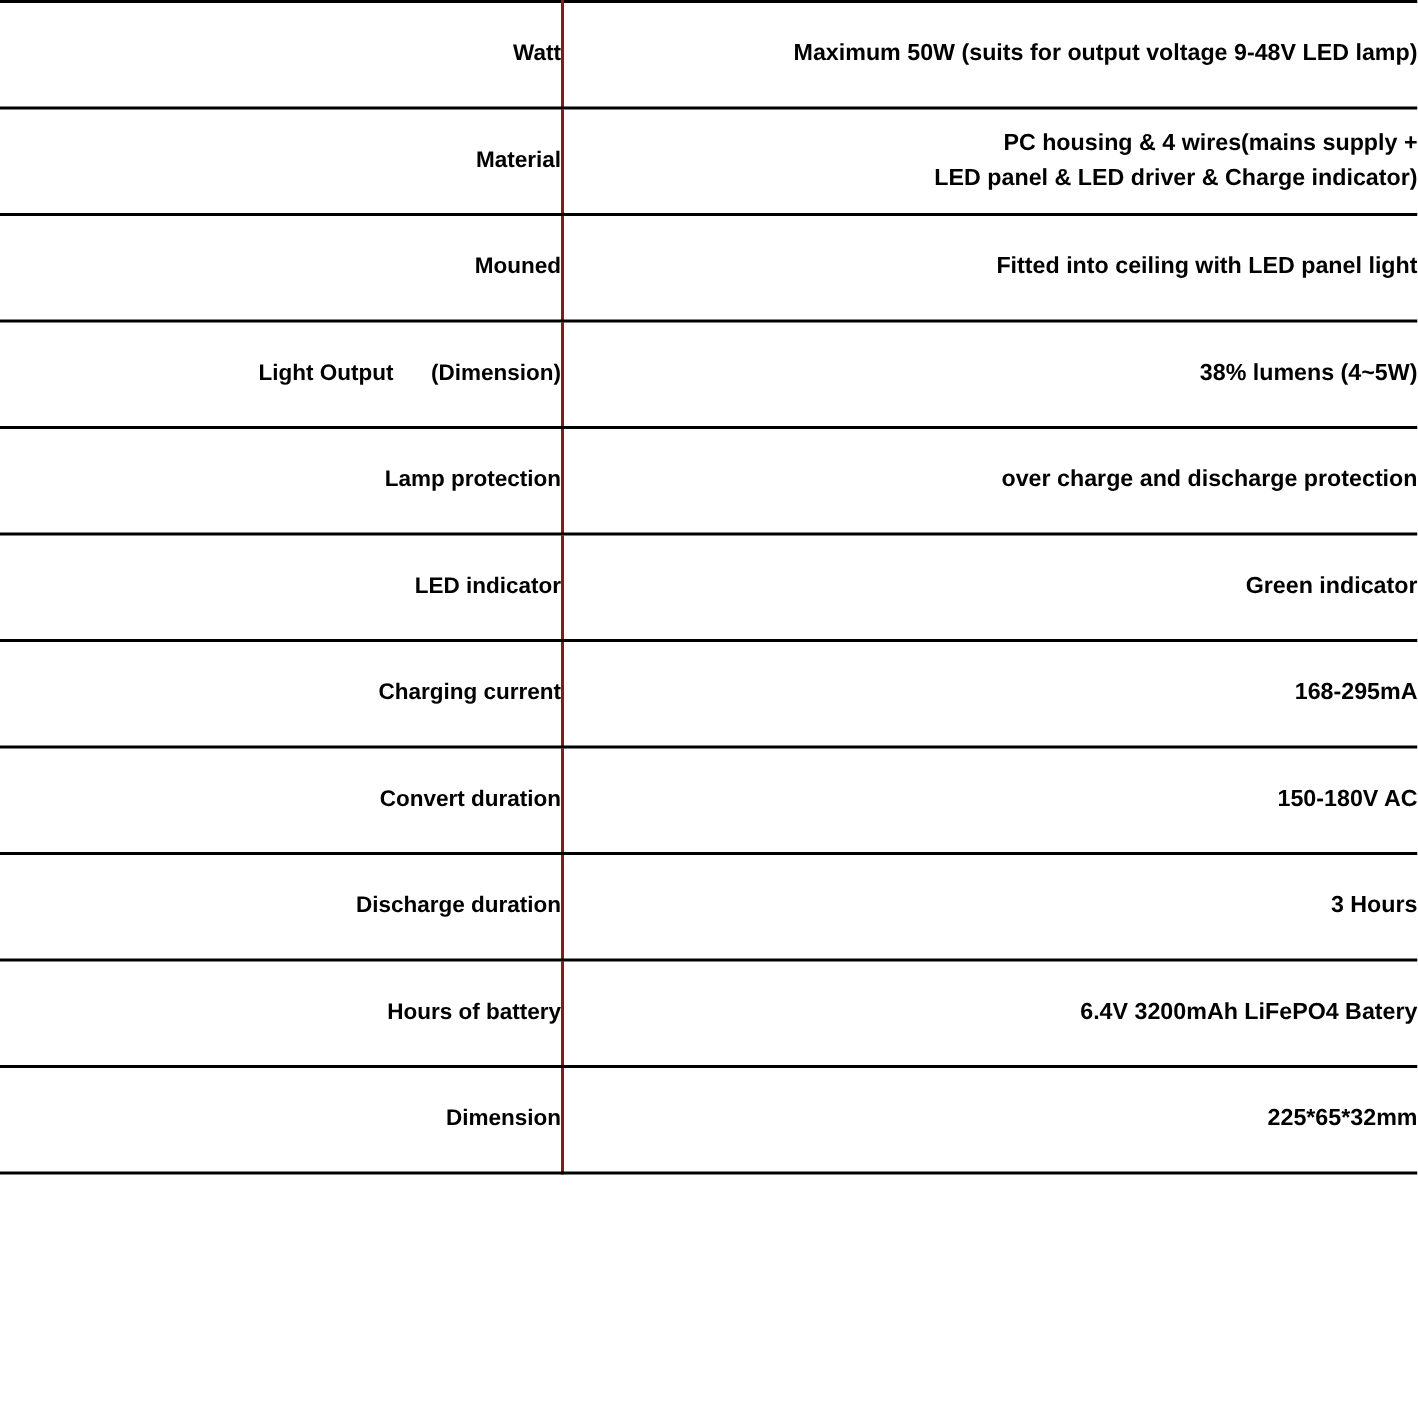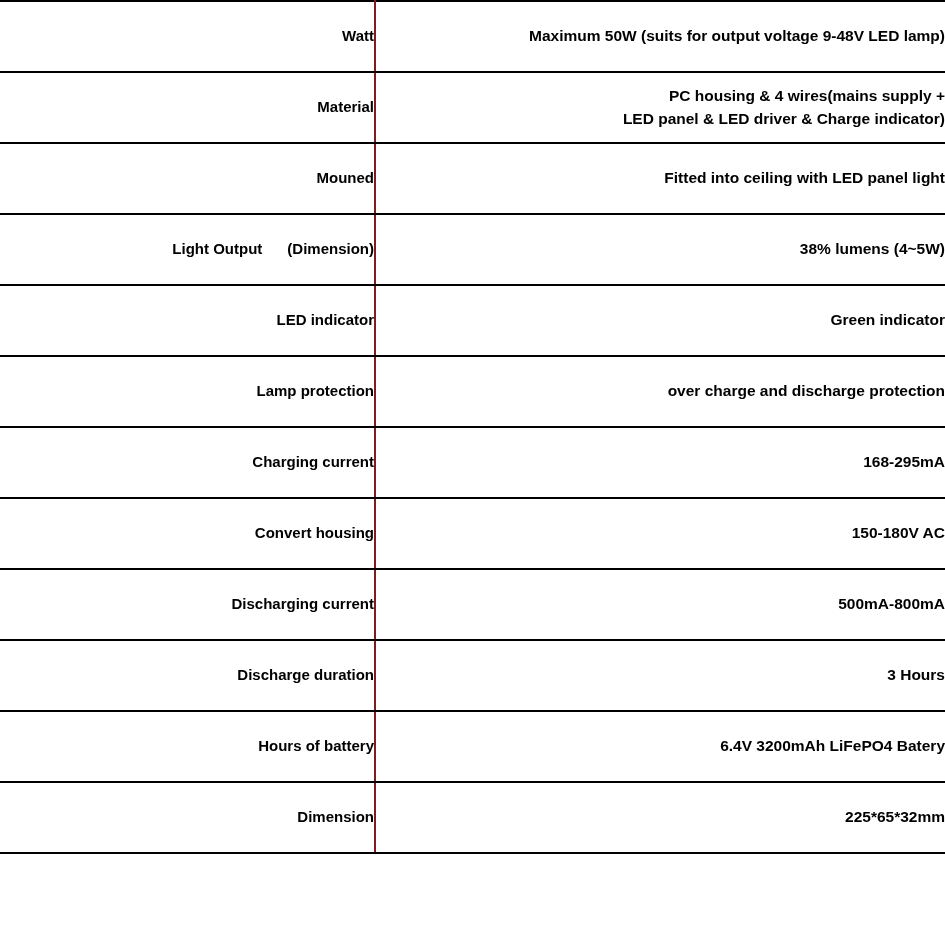--- a/index.html
+++ b/index.html
@@ -74,38 +74,34 @@
     </tr>
     <tr class="row-h-73">
       <td class="cell-label">Mouned</td>
       <td class="cell-value">Fitted into ceiling with LED panel light</td>
     </tr>
     <tr class="row-h-73">
       <td class="cell-label">Light Output      (Dimension)</td>
       <td class="cell-value">38% lumens (4~5W)</td>
     </tr>
     <tr class="row-h-73">
+      <td class="cell-label">Lamp protection</td>
+      <td class="cell-value">over charge and discharge protection</td>
+    </tr>
+    <tr class="row-h-73">
       <td class="cell-label">LED indicator</td>
       <td class="cell-value">Green indicator</td>
-    </tr>
-    <tr class="row-h-73">
-      <td class="cell-label">Lamp protection</td>
-      <td class="cell-value">over charge and discharge protection</td>
     </tr>
     <tr class="row-h-73">
       <td class="cell-label">Charging current</td>
       <td class="cell-value">168-295mA</td>
     </tr>
     <tr class="row-h-73">
-      <td class="cell-label">Convert housing</td>
+      <td class="cell-label">Convert duration</td>
       <td class="cell-value">150-180V  AC</td>
-    </tr>
-    <tr class="row-h-73">
-      <td class="cell-label">Discharging current</td>
-      <td class="cell-value">500mA-800mA</td>
     </tr>
     <tr class="row-h-73">
       <td class="cell-label">Discharge duration</td>
       <td class="cell-value">3 Hours</td>
     </tr>
     <tr class="row-h-73">
       <td class="cell-label">Hours of battery</td>
       <td class="cell-value">6.4V 3200mAh LiFePO4 Batery</td>
     </tr>
     <tr class="row-h-73">

